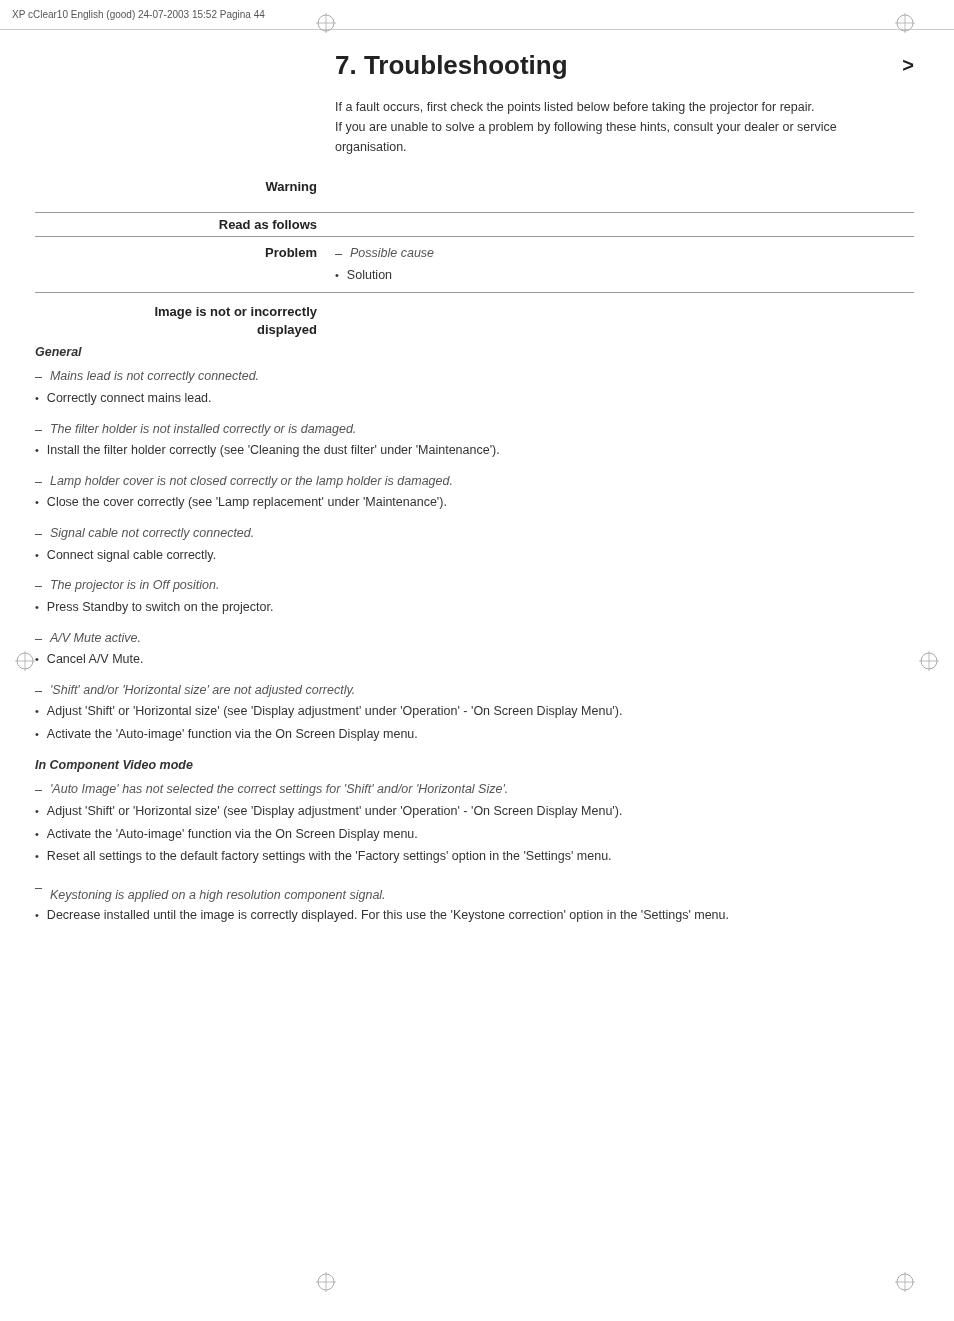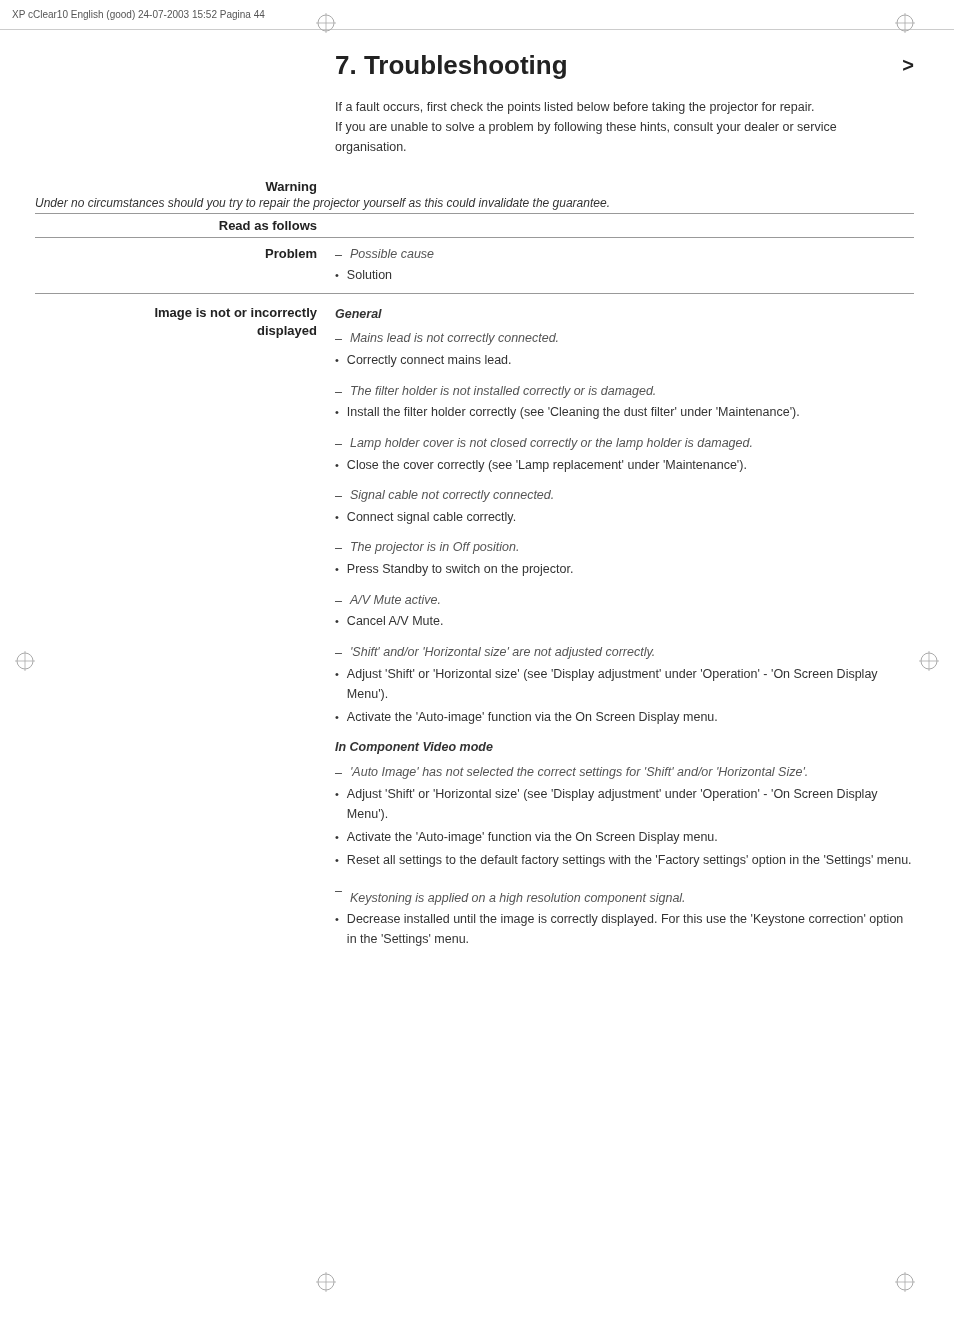--- a/index.html
+++ b/index.html
@@ -82,21 +82,21 @@
       font-weight: bold;
     }
 
     .intro-row {
       padding-left: 300px;
       margin-bottom: 18px;
     }
 
     .warn-row {
       display: flex;
-      flex-direction: column;
+      margin-bottom: 18px;
     }
     .warn-left {
       width: 300px;
       flex-shrink: 0;
       text-align: right;
       padding-right: 18px;
       font-weight: bold;
       font-size: 13px;
       padding-top: 0;
     }
@@ -172,20 +172,21 @@
       margin-right: 8px;
       margin-top: 1px;
       flex-shrink: 0;
       font-size: 11px;
     }
 
     
     .image-section {
       display: flex;
       margin-top: 8px;
+      flex-direction: column;
     }
     .image-left {
       width: 300px;
       flex-shrink: 0;
       text-align: right;
       padding-right: 18px;
       font-weight: bold;
       font-size: 13px;
       padding-top: 2px;
       line-height: 1.4;
@@ -306,21 +307,20 @@
     <div class="intro-row">
       <p class="intro-text">
         <span>If a fault occurs, first check the points listed below before taking the projector for repair.</span><br>
         <span>If you are unable to solve a problem by following these hints, consult your dealer or service</span><br>
         <span>organisation.</span>
       </p>
     </div>
 
     <div class="warn-row">
       <div class="warn-left">Warning</div>
-      <div class="warn-right">Under no circumstances should you try to repair the projector yourself as this could invalidate the guarantee.</div>
     </div>
 
     <div class="divider-row">
       <hr class="divider-line">
     </div>
 
     <div class="read-row">
       <div class="read-left">Read as follows</div>
       <div style="flex:1;"></div>
     </div>

